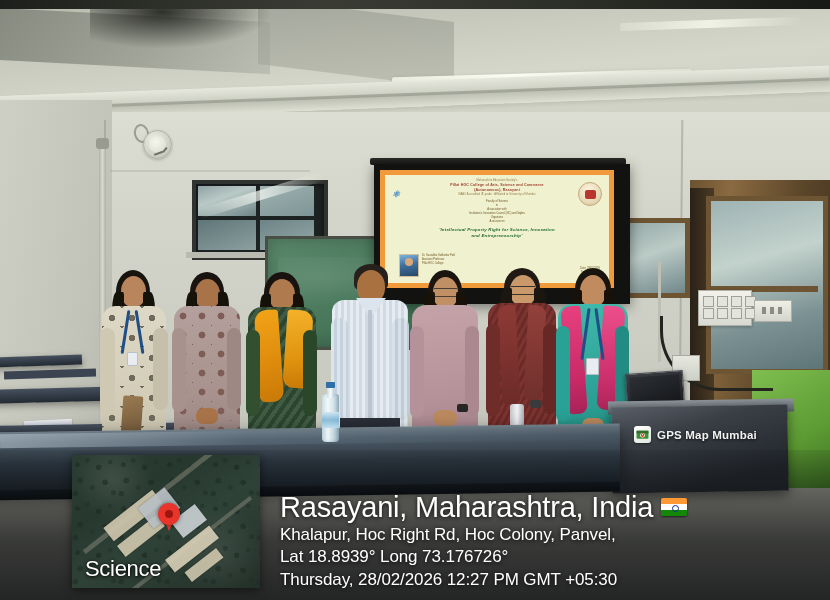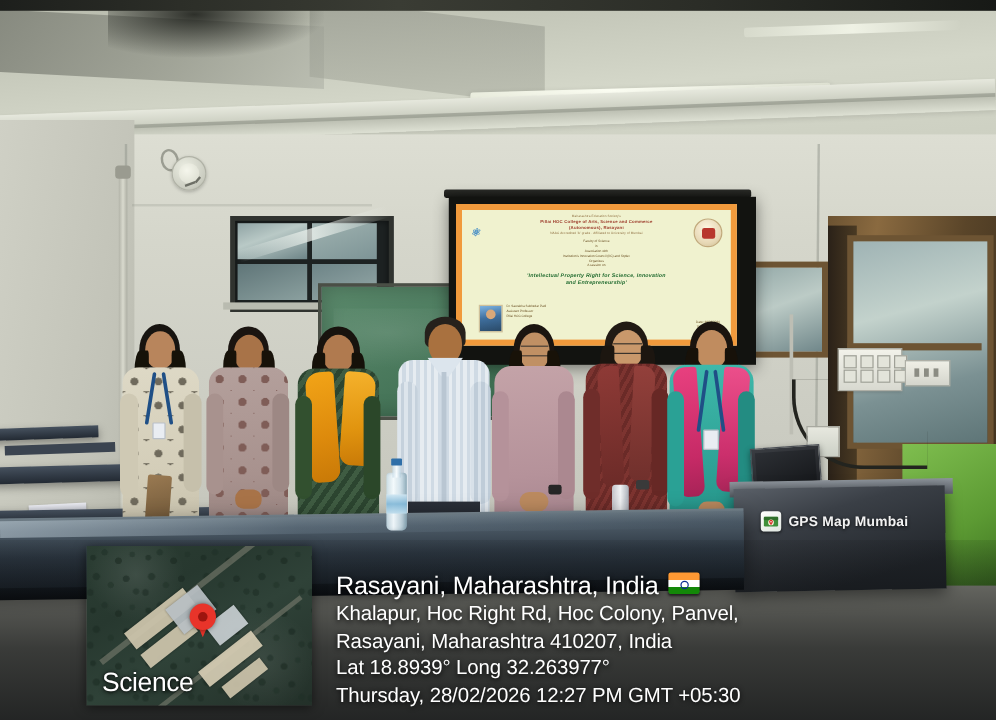--- a/index.html
+++ b/index.html
@@ -249,22 +249,22 @@
   .gps-pin .p-head{position:absolute;left:0;top:0;width:22px;height:22px;border-radius:50%;
     background:#e8342a;box-shadow:0 0 4px rgba(0,0,0,.5);}
   .gps-pin .p-tail{position:absolute;left:5px;top:14px;width:0;height:0;
     border-left:6px solid transparent;border-right:6px solid transparent;border-top:14px solid #e8342a;}
   .gps-pin .p-dot{position:absolute;left:7px;top:7px;width:8px;height:8px;border-radius:50%;background:#9d150f;}
   .gps-google{position:absolute;left:13px;bottom:6px;color:#ffffff;font-size:22px;
     font-weight:normal;letter-spacing:-.3px;text-shadow:0 1px 4px rgba(0,0,0,.9),0 0 2px rgba(0,0,0,.8);
     font-family:"Liberation Sans",sans-serif;}
 
   .gps-text{position:absolute;left:280px;bottom:8px;width:545px;z-index:29;color:#fff;}
-  .gps-line1{font-size:21px;font-weight:normal;letter-spacing:-.2px;line-height:1.12;
-    text-shadow:0 1px 4px rgba(0,0,0,.92);display:flex;gap:8px;white-space:nowrap;}
+  .gps-line1{font-size:29px;font-weight:normal;letter-spacing:-.2px;line-height:1.12;
+    text-shadow:0 1px 4px rgba(0,0,0,.92);display:flex;align-items:center;gap:8px;white-space:nowrap;}
   .flag{display:inline-block;width:26px;height:18px;border-radius:2px;position:relative;
     background:linear-gradient(180deg,#ff9933 0%,#ff9933 33%,#ffffff 33%,#ffffff 66%,#138808 66%,#138808 100%);
     box-shadow:0 1px 2px rgba(0,0,0,.6);vertical-align:middle;flex:0 0 auto;}
   .flag:after{content:"";position:absolute;left:50%;top:50%;width:5px;height:5px;margin:-2.5px 0 0 -2.5px;
     border:1px solid #0a2f8f;border-radius:50%;}
   .gps-line{font-size:17px;line-height:1.34;letter-spacing:-.1px;white-space:nowrap;
     text-shadow:0 1px 4px rgba(0,0,0,.92);}
 </style>
 </head>
 <body>
@@ -539,18 +539,17 @@
     </div>
     <div class="gps-google">Science</div>
   </div>
 
   <div class="gps-text">
     <div class="gps-line1">
       <span>Rasayani, Maharashtra, India</span>
       <span class="flag"></span>
     </div>
     <div class="gps-line">Khalapur, Hoc Right Rd, Hoc Colony, Panvel,</div>
-    <div class="gps-line">Rasayani, Maharashtra 410207, India</div>
-    <div class="gps-line">Lat 18.8939° Long 32.263977°</div>
+    <div class="gps-line">Lat 18.8939° Long 73.176726°</div>
     <div class="gps-line">Thursday, 28/02/2026 12:27 PM GMT +05:30</div>
   </div>
 
 </div>
 
 </body></html>

